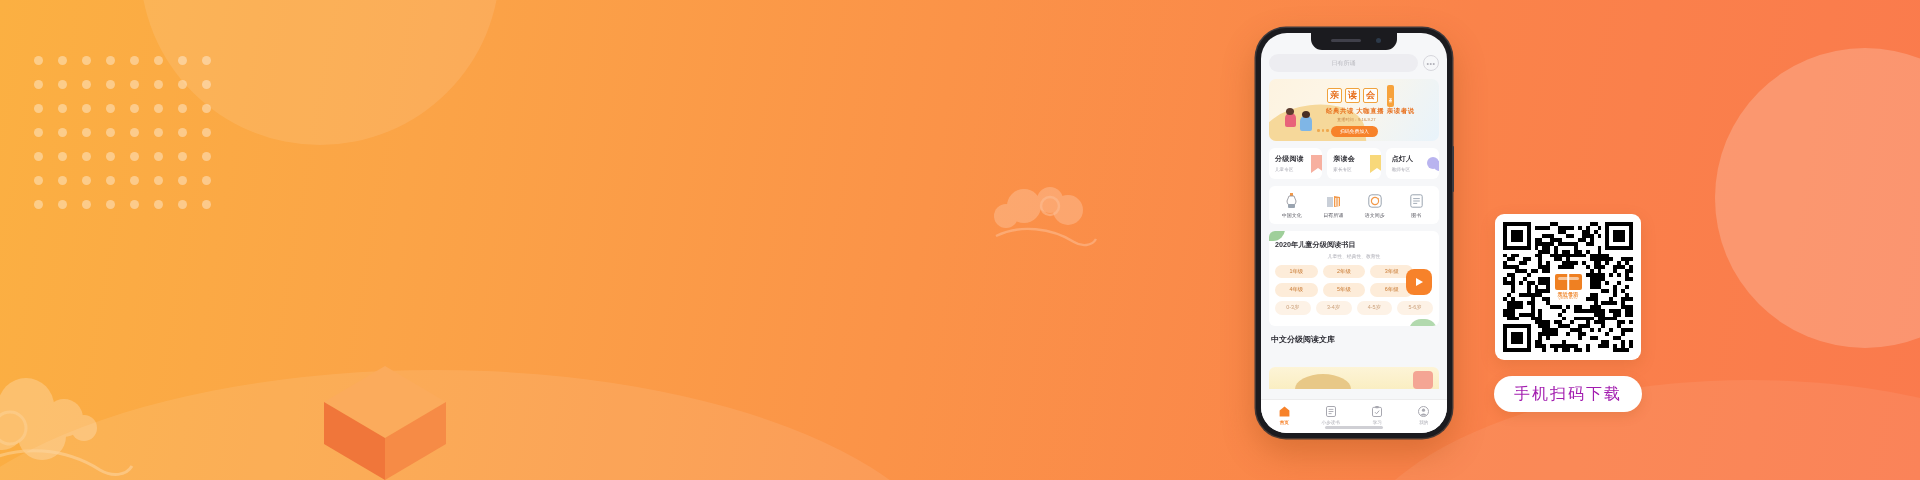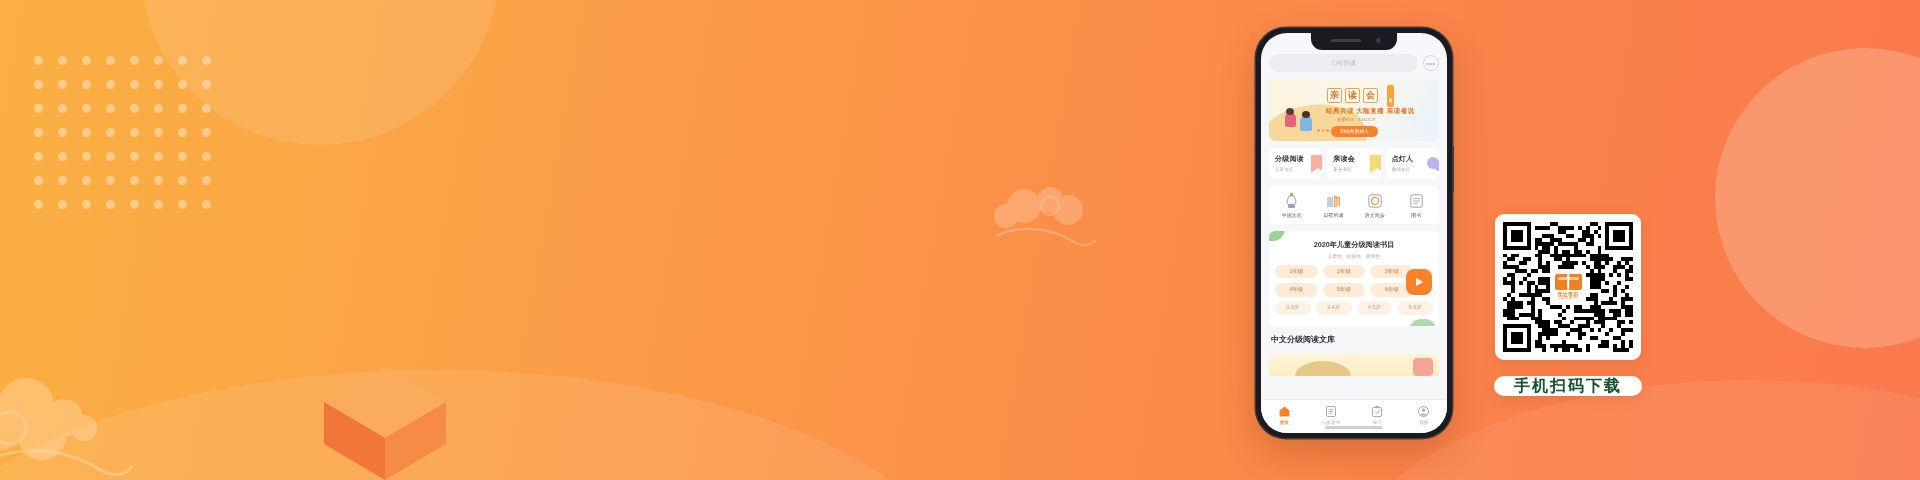--- a/index.html
+++ b/index.html
@@ -164,39 +164,39 @@
 
   
   .gradepanel {
     position:relative; background:#fff; border-radius:6px;
     padding:9px 6px 7px; margin-bottom:7px; overflow:hidden;
   }
   .leaf-tl { position:absolute; left:-4px; top:-4px; width:20px; height:14px;
              background:#9fcf9a; border-radius:0 0 12px 4px; }
   .leaf-br { position:absolute; right:2px; bottom:-5px; width:28px; height:12px;
              background:#9fcf9a; border-radius:14px 14px 0 0; opacity:.8; }
-  .gp-title { text-align:center; font-size:7.2px; color:#33333a; font-weight:700; }
+  .gp-title { text-align:left; font-size:7.2px; color:#33333a; font-weight:700; }
   .gp-sub { text-align:center; font-size:4.8px; color:#a9a9b2; margin:3px 0 6px; }
   .chiprow { display:flex; gap:5px; margin-bottom:4.5px; padding-right:20px; }
   .chip {
     flex:1; text-align:center; background:#fdecd9; color:#c97a33;
     border-radius:8px; font-size:5.4px; padding:3.4px 0;
   }
   .chip.age { background:#fdf2e6; color:#cba07a; }
   .chiprow.ages { padding-right:0; }
   .playbtn {
     position:absolute; right:7px; top:38px; width:26px; height:26px;
     background:#f7822a; border-radius:8px;
     display:flex; align-items:center; justify-content:center;
   }
   .playbtn .tri { width:0;height:0;border-left:7px solid #fff;
                   border-top:4.5px solid transparent;border-bottom:4.5px solid transparent; }
 
   
-  .lib-title { font-size:8px; color:#2e2e36; font-weight:700; padding:1px 2px 9px; }
+  .lib-title { font-size:8px; color:#2e2e36; font-weight:700; padding:1px 2px 22px; }
   .lib-card { height:22px; border-radius:6px 6px 0 0; position:relative;
               background:linear-gradient(180deg,#fdf4d7,#faeec2); overflow:hidden; }
   .lib-card .arc { position:absolute; left:26px; top:7px; width:56px; height:30px;
                    background:#e8c887; border-radius:50% 50% 0 0; }
   .lib-card .pk { position:absolute; right:6px; top:4px; width:20px; height:18px;
                   background:#f4a594; border-radius:4px; }
 
   
   .tabbar {
     position:absolute; left:0; right:0; bottom:0; height:34px; background:#fff;
@@ -224,23 +224,23 @@
   .qrlogo .bk { width:27px; height:16px; background:#ef8022; border-radius:2px;
                 position:relative; overflow:hidden; }
   .qrlogo .bk::before{content:"";position:absolute;left:50%;top:0;width:1.6px;height:100%;
                 background:#fff;transform:translateX(-50%);}
   .qrlogo .bk::after{content:"";position:absolute;left:3px;top:3px;width:21px;height:3px;
                 background:rgba(255,255,255,.55);border-radius:2px;}
   .qrlogo .nm { font-size:5px; color:#ef8022; font-weight:700; margin-top:1.5px;
                 letter-spacing:.3px; }
   .qrlogo .py { font-size:2.6px; color:#ef8022; letter-spacing:.2px; }
   .qrbtn {
-    margin:16px auto 0; width:148px; height:20px; background:#fff;
+    margin:16px auto 0; width:148px; height:36px; background:#fff;
     border-radius:18px; display:flex; align-items:center; justify-content:center;
-    color:#14532d; font-size:16px; font-weight:700; letter-spacing:2px;
+    color:#a21caf; font-size:16px; font-weight:400; letter-spacing:2px;
     box-shadow:0 4px 12px rgba(150,70,10,.15);
   }
 </style>
 </head>
 <body>
 
 <div class="banner">
 
   <div class="deco circle-tl"></div>
   <div class="deco circle-right"></div>

